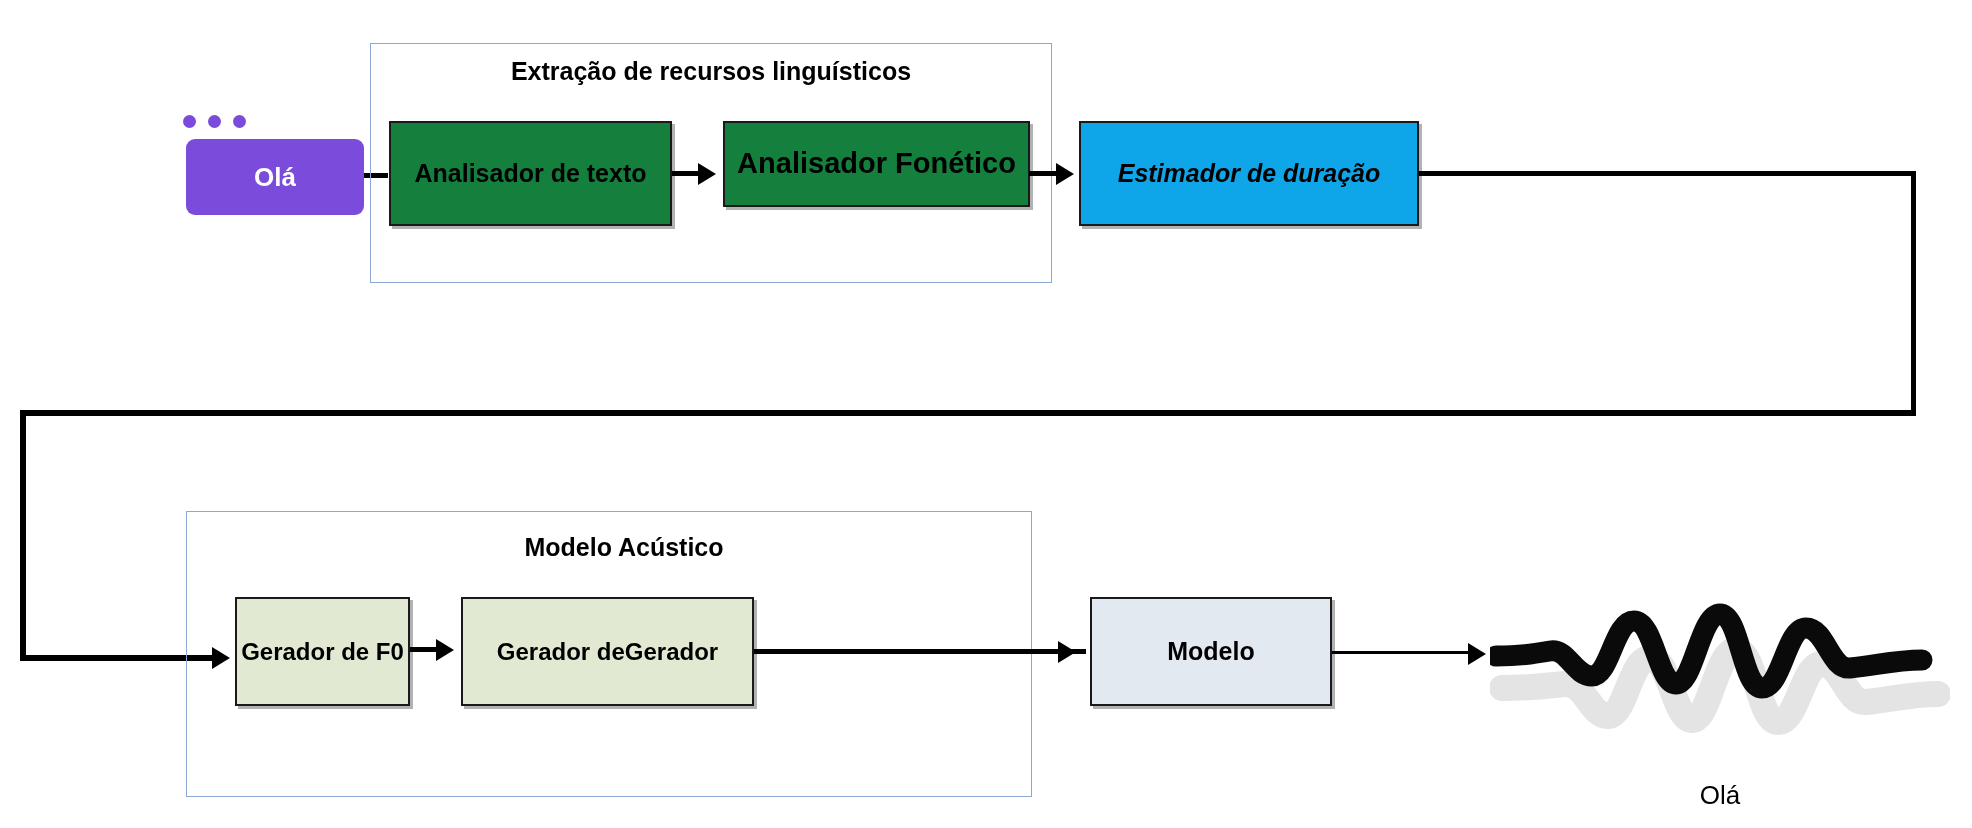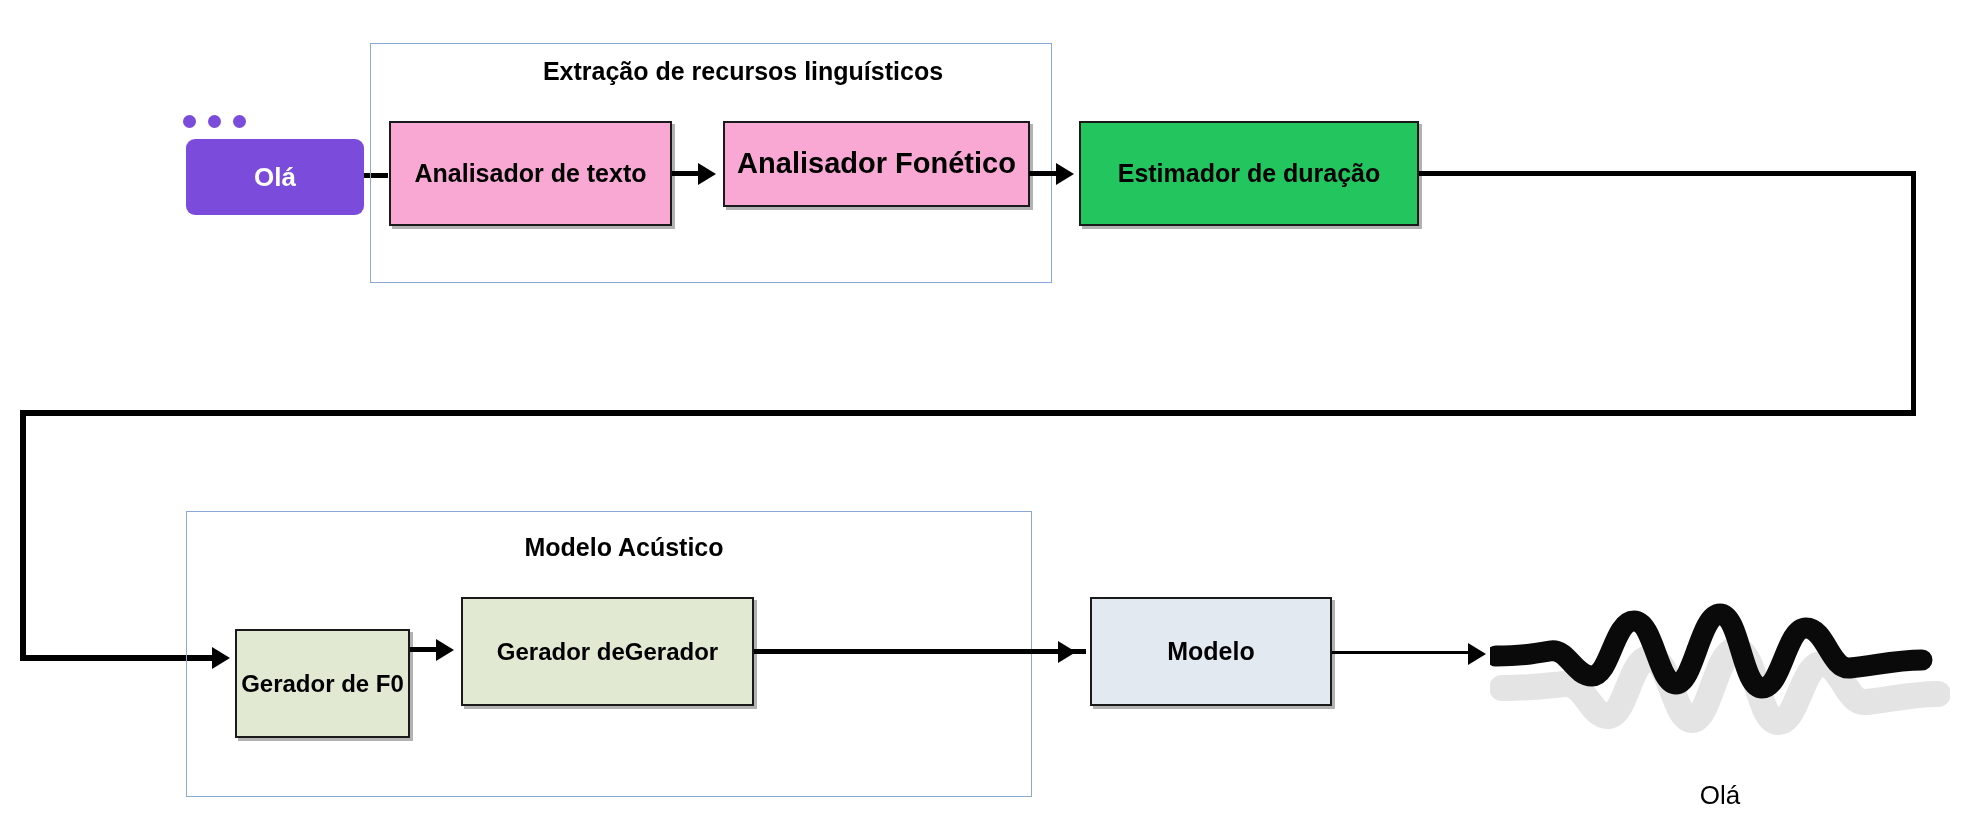--- a/index.html
+++ b/index.html
@@ -24,22 +24,22 @@
     align-items: center;
     justify-content: center;
     text-align: center;
     font-weight: bold;
     color: #000000;
     line-height: 1.15;
     border: 2px solid #1a1a1a;
     box-shadow: 3px 3px 0 rgba(0,0,0,0.30);
   }
 
-  .node.yellow  { background: #f9a8d4; }
-  .node.peach   { background: #22c55e; }
+  .node.yellow  { background: #15803d; }
+  .node.peach   { background: #0ea5e9; font-style: italic; }
   .node.green   { background: #E2E9D3; }
   .node.bluegry { background: #E3E9F1; }
 
   
   .group {
     position: absolute;
     box-sizing: border-box;
     border: 1.5px solid #8CA9D6;
     background: transparent;
   }
@@ -101,21 +101,21 @@
   <div class="bubble-dot" style="left:208px; top:115px; width:13px; height:13px; background:#7B4BDC;"></div>
   <div class="bubble-dot" style="left:233px; top:115px; width:13px; height:13px; background:#7B4BDC;"></div>
 
   <div class="bubble" style="left:186px; top:139px; width:178px; height:76px; background:#7B4BDC; font-size:26px;">
     <span>Olá</span>
   </div>
 
   <div class="hline" style="left:364px; top:173px; width:24px; height:5px;"></div>
 
   <div class="group" style="left:370px; top:43px; width:682px; height:240px;"></div>
-  <div class="group-title" style="left:370px; top:57px; width:682px; font-size:25px;margin-left:32px;">Extração de recursos linguísticos</div>
+  <div class="group-title" style="left:370px; top:57px; width:682px; font-size:25px;">Extração de recursos linguísticos</div>
 
   <div class="node yellow" style="left:389px; top:121px; width:283px; height:105px; font-size:25px;">
     <span>Analisador de texto</span>
   </div>
 
   <div class="hline" style="left:672px; top:171px; width:28px; height:5px;"></div>
   <div class="arrowhead" style="left:698px; top:163px;"></div>
 
   <div class="node yellow" style="left:723px; top:121px; width:307px; height:86px; font-size:29px;">
     <span>Analisador Fonético</span>
@@ -131,21 +131,21 @@
   <div class="hline" style="left:1419px; top:171px; width:497px; height:5px;"></div>
   <div class="vline" style="left:1911px; top:171px; width:5px; height:244px;"></div>
   <div class="hline" style="left:20px; top:410px; width:1896px; height:6px;"></div>
   <div class="vline" style="left:20px; top:410px; width:6px; height:250px;"></div>
   <div class="hline" style="left:20px; top:655px; width:196px; height:6px;"></div>
   <div class="arrowhead" style="left:212px; top:647px;"></div>
 
   <div class="group" style="left:186px; top:511px; width:846px; height:286px;"></div>
   <div class="group-title" style="left:186px; top:533px; width:846px; font-size:25px;margin-left:15px;">Modelo Acústico</div>
 
-  <div class="node green" style="left:235px; top:597px; width:175px; height:109px; font-size:24px;margin-top:32px;">
+  <div class="node green" style="left:235px; top:597px; width:175px; height:109px; font-size:24px;">
     <span>Gerador de F0</span>
   </div>
 
   <div class="hline" style="left:410px; top:647px; width:28px; height:5px;"></div>
   <div class="arrowhead" style="left:436px; top:639px;"></div>
 
   <div class="node green" style="left:461px; top:597px; width:293px; height:109px; font-size:24px; flex-direction:row;">
     <span>Gerador de</span>
     <span>Gerador</span>
   </div>

